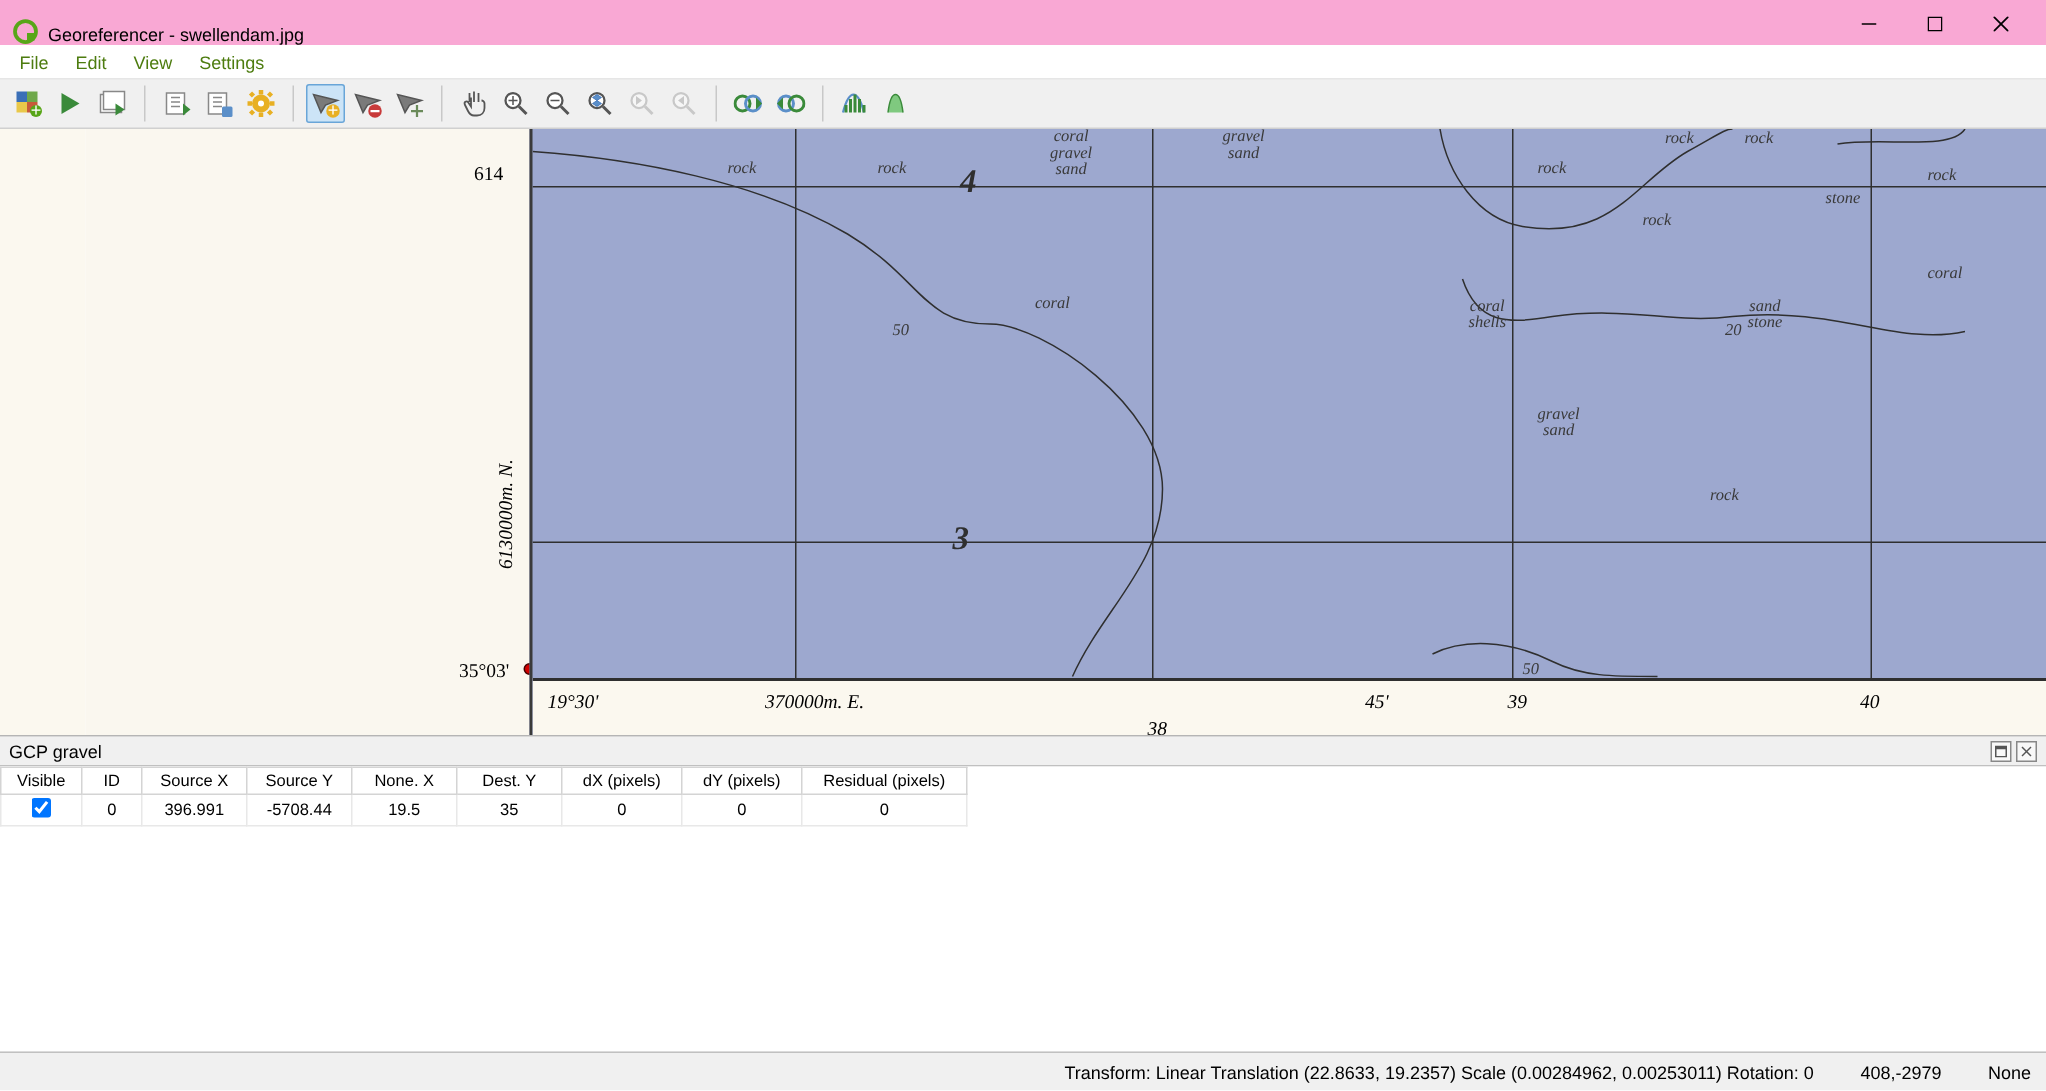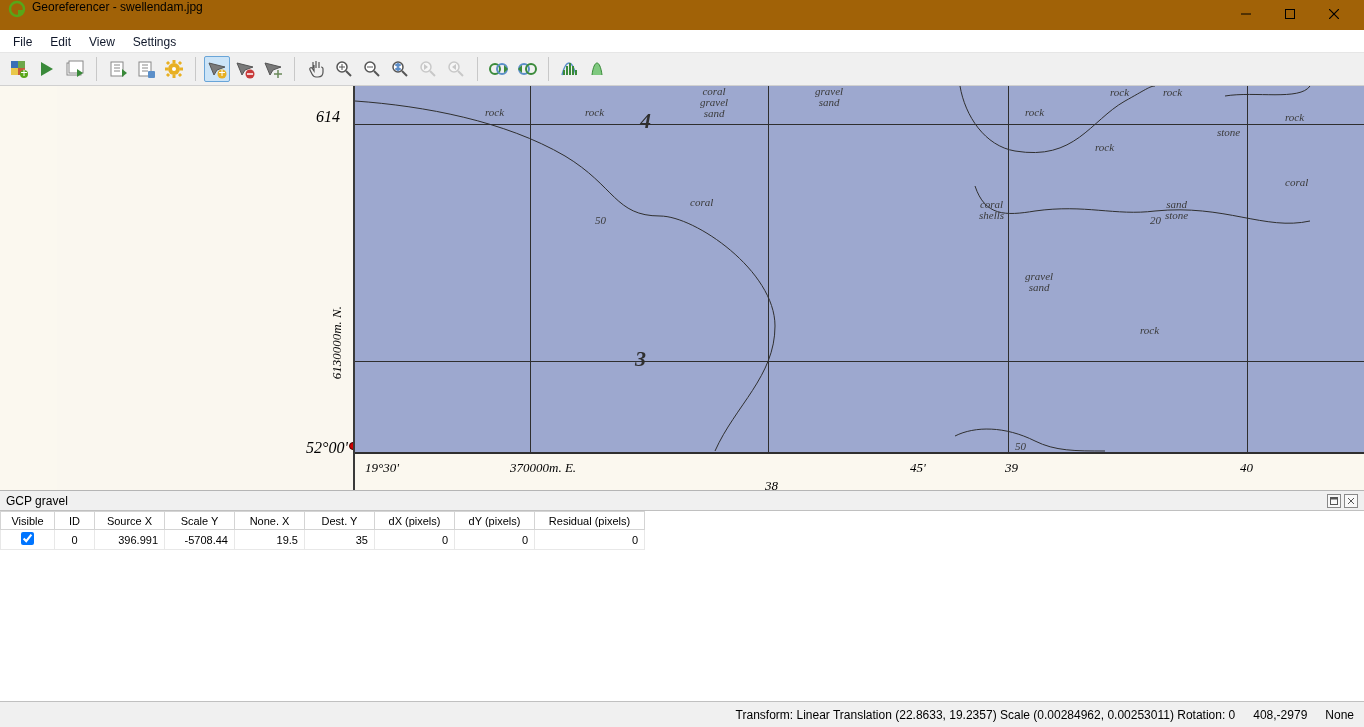--- a/index.html
+++ b/index.html
@@ -1,50 +1,50 @@
 <!DOCTYPE html>
 <html><head>
 <meta charset="utf-8">
 <style>
 *{box-sizing:border-box;margin:0;padding:0;font-family:"Segoe UI",Tahoma,sans-serif;font-size:12px}
 html,body{width:1364px;height:727px;background:#fff;overflow:hidden}
-.titlebar{height:30px;display:flex;align-items:flex-start;padding:0 8px;background:#a16207}
+.titlebar{height:30px;display:flex;align-items:flex-end;padding:0 8px;background:#f9a8d4}
 .titlebar .app-icon{width:18px;height:18px;margin-right:6px}
 .titlebar .title{flex:1;font-size:12px;color:#000}
 .titlebar .winbtn{width:44px;height:28px;display:flex;align-items:center;justify-content:center;color:#000}
 .menubar{height:22px;display:flex;align-items:center;padding:0 4px;background:#fff;border-top:1px solid #fff}
-.menubar .mitem{padding:3px 9px;color:#0f172a}
+.menubar .mitem{padding:3px 9px;color:#4d7c0f}
 .toolbar{height:34px;background:#f0f0f0;border-top:1px solid #e6e6e6;border-bottom:1px solid #d0d0d0;display:flex;align-items:center;padding:0 6px;gap:2px}
 .tbtn{width:26px;height:26px;display:flex;align-items:center;justify-content:center;border:1px solid transparent;border-radius:2px}
 .tbtn.disabled{opacity:.45}
 .tbtn.active{background:#cce4f7;border-color:#69a5d8}
 .tsep{width:1px;height:24px;background:#c8c8c8;margin:0 6px}
 .canvas{height:405px;background:#fff;display:flex;border-bottom:1px solid #b5b5b5;position:relative}
 .canvas .margin{width:57px;background:#fbf8ef}
 .canvas .frame{width:296px;background:#faf7ef;position:relative}
 .canvas .ocean{flex:1;background:#9da8cf;position:relative;overflow:hidden;border-left:2px solid #3a3a3a}
 .ocean .hline{position:absolute;left:0;right:0;height:1px;background:#2f2f2f}
 .ocean .vline{position:absolute;top:0;bottom:38px;width:1px;background:#2f2f2f}
 .ocean .big-text{position:absolute;font-family:serif;font-style:italic;color:#2f3a80;letter-spacing:35px;font-size:28px;font-weight:500}
 .ocean .ann{position:absolute;font-family:serif;font-style:italic;color:#3a3a3a;font-size:11px}
 .ocean .gridnum{position:absolute;font-family:serif;font-style:italic;color:#2f2f2f;font-size:22px;font-weight:600}
 .ocean .xlabel{position:absolute;font-family:serif;font-style:italic;color:#000;font-size:13px}
 .ocean .bottom-strip{position:absolute;left:0;right:0;bottom:0;height:38px;background:#fbf8ef;border-top:2px solid #2f2f2f}
-.frame .flabel{position:absolute;font-family:serif;font-style:italic;color:#000;font-size:16px}
+.frame .flabel{position:absolute;font-family:serif;color:#000;font-size:13px}
 .frame .ylabel-rot{position:absolute;font-family:serif;font-style:italic;color:#000;font-size:13px;writing-mode:vertical-rl;transform:rotate(180deg)}
 .gcp-point{position:absolute;width:8px;height:8px;background:#d10000;border-radius:50%;border:1px solid #400}
 .panel-header{height:20px;background:#f0f0f0;display:flex;align-items:center;padding:0 6px;border-bottom:1px solid #c0c0c0;font-size:11px}
 .panel-header .spacer{flex:1}
 .panel-header .pbtn{width:14px;height:14px;border:1px solid #888;margin-left:3px;display:flex;align-items:center;justify-content:center;font-size:9px;background:#f8f8f8}
 .gcp-table{height:190px;background:#fff;overflow:auto}
 table{border-collapse:collapse;width:auto}
 th{background:#fff;border:1px solid #d4d4d4;padding:2px 6px;font-weight:400;text-align:center;height:18px;font-size:11px}
-td{border:1px solid #e8e8e8;padding:2px 6px;text-align:right;height:18px;font-size:11px}
+td{border:1px solid #e8e8e8;padding:2px 6px;text-align:center;height:18px;font-size:11px}
 td.center{text-align:center}
-.statusbar{height:26px;background:#f0f0f0;border-top:1px solid #c0c0c0;display:flex;align-items:center;justify-content:flex-end;padding:0 10px;gap:18px;font-size:11px;color:#000}
+.statusbar{height:26px;background:#f0f0f0;border-top:1px solid #c0c0c0;display:flex;align-items:center;justify-content:flex-end;padding:0 10px;gap:31px;font-size:11px;color:#000}
 .contour{position:absolute;border:none;stroke:#2f2f2f;fill:none;stroke-width:1}
 </style>
 </head>
 <body>
 
 <div class="titlebar">
   <span class="app-icon">
     <svg viewBox="0 0 18 18">
         <circle cx="9" cy="9" r="7" fill="none" stroke="#58a618" stroke-width="2.5"></circle>
         <rect x="10" y="10" width="5" height="5" fill="#58a618"></rect>
@@ -227,21 +227,21 @@
         <path d="M4 16c1-8 3-12 5-12s4 4 5 12" fill="#7fc97f" stroke="#3a8a3a" stroke-width="1"></path>
       </svg>
     </div>
 </div>
 
 <div class="canvas">
   <div class="margin"></div>
   <div class="frame">
     <span class="flabel" style="left:259px;top:22px">614</span>
     <span class="ylabel-rot" style="left:272px;top:220px">6130000m. N.</span>
-    <span class="flabel" style="left:249px;top:353px">52°00'</span>
+    <span class="flabel" style="left:249px;top:353px">35°03'</span>
     <div class="gcp-point" style="left:292px;top:356px"></div>
   </div>
   <div class="ocean">
     <div class="bottom-strip">
       <span class="xlabel" style="left:10px;top:6px">19°30'</span>
       <span class="xlabel" style="left:155px;top:6px">370000m. E.</span>
       <span class="xlabel" style="left:410px;top:24px">38</span>
       <span class="xlabel" style="left:555px;top:6px">45'</span>
       <span class="xlabel" style="left:650px;top:6px">39</span>
       <span class="xlabel" style="left:885px;top:6px">40</span>
@@ -306,21 +306,21 @@
     </span>
 </div>
 
 <div class="gcp-table">
   <table>
     <thead>
         <tr>
       <th style="width:54px">Visible</th>
       <th style="width:40px">ID</th>
       <th style="width:70px">Source X</th>
-      <th style="width:70px">Scale Y</th>
+      <th style="width:70px">Source Y</th>
       <th style="width:70px">None. X</th>
       <th style="width:70px">Dest. Y</th>
       <th style="width:80px">dX (pixels)</th>
       <th style="width:80px">dY (pixels)</th>
       <th style="width:110px">Residual (pixels)</th>
     </tr>
       </thead>
     <tbody>
         <tr>
       <td class="center"><input type="checkbox" checked="" style=""></td>

